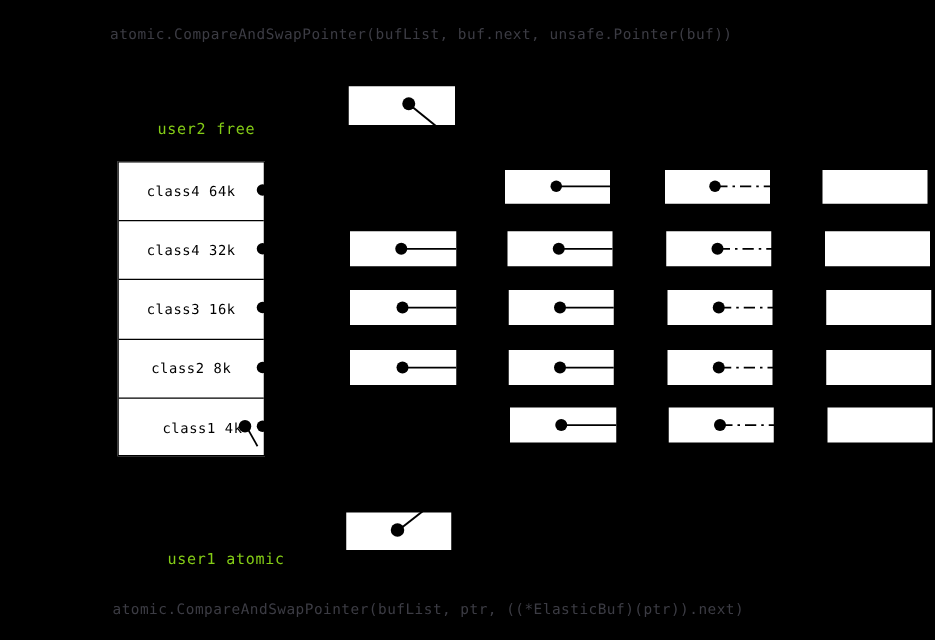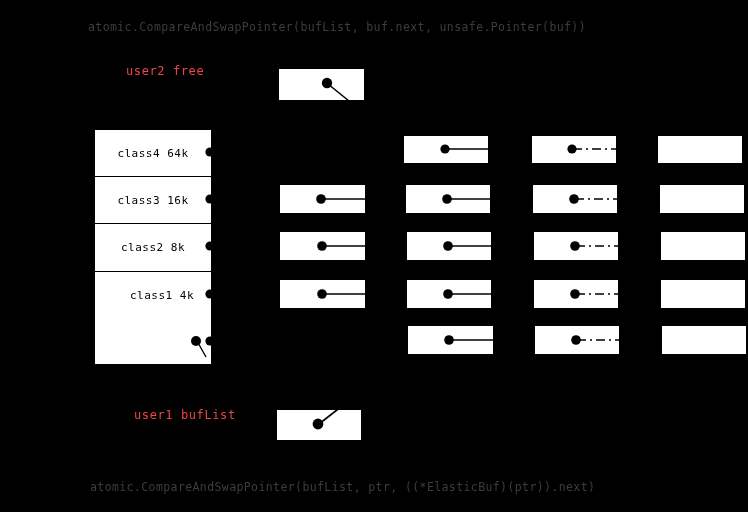--- a/index.html
+++ b/index.html
@@ -21,25 +21,26 @@
   .code-label {
     position: absolute;
     color: #3c3c44;
     font-family: "DejaVu Sans Mono", "Liberation Mono", monospace;
     font-size: 11.5px;
     letter-spacing: 0.4px;
     white-space: pre;
   }
   .actor-label {
     position: absolute;
-    color: #ef4444;
+    color: #84cc16;
     font-family: "DejaVu Sans Mono", "Liberation Mono", monospace;
     font-size: 12px;
     letter-spacing: 0.6px;
     white-space: pre;
+    margin-top: 32px;
   }
 
   
   .class-table {
     position: absolute;
     left: 94px;
     top: 129px;
     width: 118px;
     height: 236px;
     background: #ffffff;
@@ -84,29 +85,32 @@
 <body>
 
 <div id="stage">
 
   <div class="code-label" style="left:88px; top:20px;">atomic.CompareAndSwapPointer(bufList, buf.next, unsafe.Pointer(buf))</div>
 
   <div class="code-label" style="left:90px; top:480px;text-align:right;">atomic.CompareAndSwapPointer(bufList, ptr, ((*ElasticBuf)(ptr)).next)</div>
 
   <div class="actor-label" style="left:126px; top:64px;">user2 free</div>
 
-  <div class="actor-label" style="left:134px; top:408px;">user1 bufList</div>
+  <div class="actor-label" style="left:134px; top:408px;">user1 atomic</div>
 
   <div class="node-box" style="left:279px; top:69px; width:85px; height:31px;"></div>
 
   <div class="node-box" style="left:277px; top:410px; width:84px; height:30px;"></div>
 
   <div class="class-table">
     <div class="class-row">
       <span class="class-row-label">class4 64k</span>
+    </div>
+    <div class="class-row">
+      <span class="class-row-label">class4 32k</span>
     </div>
     <div class="class-row">
       <span class="class-row-label">class3 16k</span>
     </div>
     <div class="class-row">
       <span class="class-row-label">class2 8k</span>
     </div>
     <div class="class-row">
       <span class="class-row-label">class1 4k</span>
     </div>

